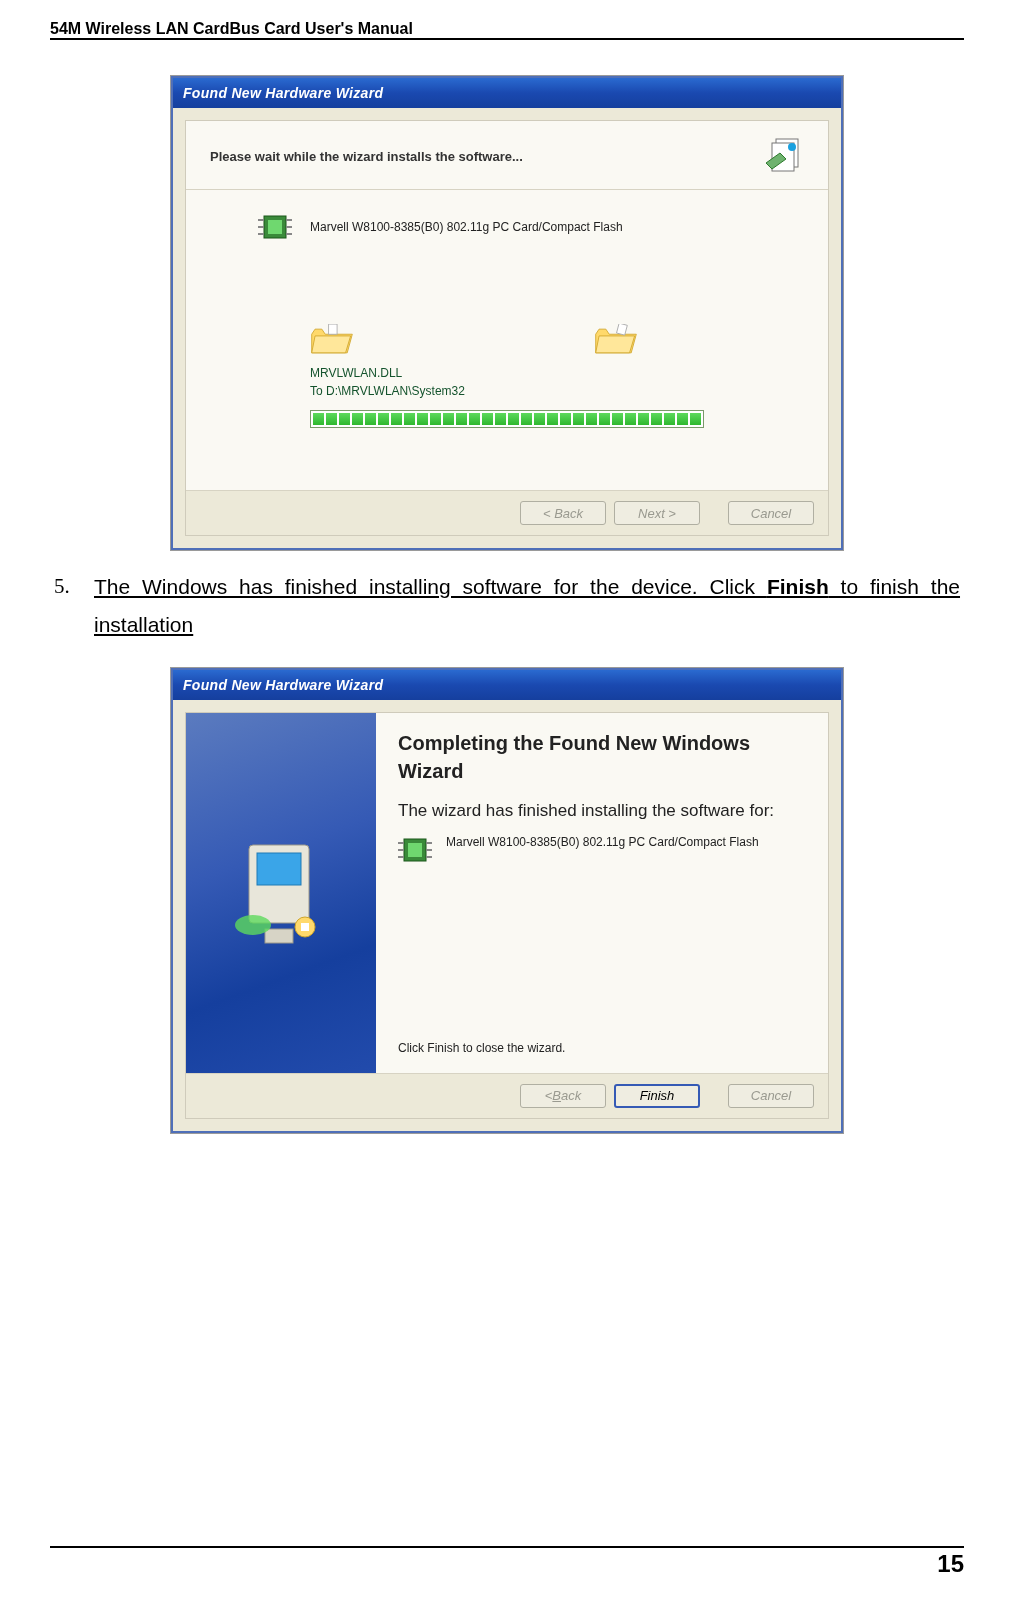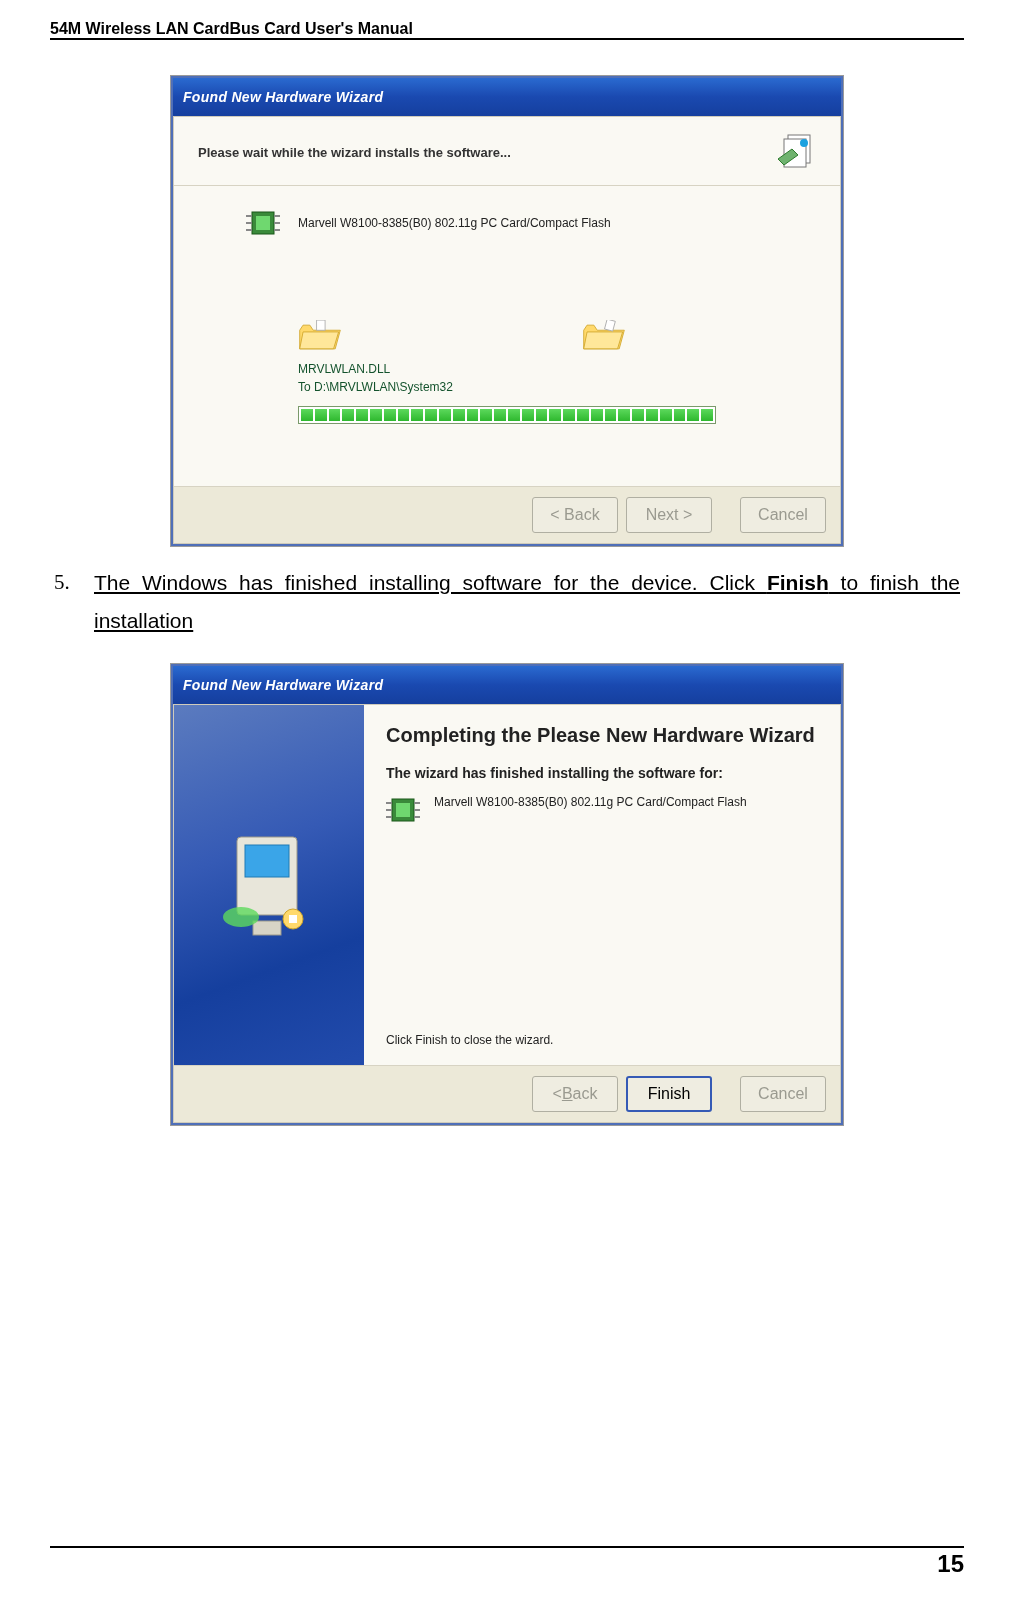--- a/index.html
+++ b/index.html
@@ -24,35 +24,35 @@
     margin-bottom: 18px;
   }
   
   .wiz {
     border: 2px solid #4f6fb8;
     width: 672px;
     background: #ece9d8;
     box-shadow: 0 0 0 1px #9a9a9a;
   }
   .titlebar {
-    height: 38px;
+    height: 30px;
     background: linear-gradient(180deg, #2a6ad0 0%, #1a49b0 50%, #153f9e 100%);
     color: #fff;
     display: flex;
     align-items: center;
     padding: 0 10px;
     font-weight: bold;
     font-size: 14px;
     font-style: italic;
     letter-spacing: 0.3px;
   }
   .client {
     background: #faf9f3;
     border: 1px solid #cfcbbb;
-    margin: 0;
+    margin: 12px;
   }
   
   .d1-header {
     display: flex;
     align-items: center;
     justify-content: space-between;
     padding: 12px 20px 10px 24px;
     font-weight: bold;
     font-size: 13px;
     color: #333;
@@ -118,28 +118,29 @@
   .btnbar {
     border-top: 1px solid #d7d3c3;
     background: #ece9d8;
     display: flex;
     justify-content: flex-end;
     gap: 8px;
     padding: 10px 14px;
   }
   .btn {
     min-width: 86px;
-    height: 36px;
-    font-size: 16px;
+    height: 24px;
+    font-size: 13px;
     display: inline-flex;
     align-items: center;
     justify-content: center;
     border: 1px solid #b0afa2;
     background: #efede1;
     border-radius: 3px;
+    font-style: italic;
   }
   .btn.disabled { color: #9a9a90; }
   .btn.default {
     border: 2px solid #355ab5;
     color: #000;
   }
   
   .instruction {
     display: flex;
     font-size: 21px;
@@ -174,21 +175,21 @@
     color: #222;
     position: relative;
   }
   .d2-main h2 {
     font-family: Tahoma, Arial, sans-serif;
     font-size: 20px;
     font-weight: bold;
     margin-bottom: 16px;
     line-height: 1.4;
   }
-  .d2-desc { font-size: 14px; margin-bottom: 12px; font-weight: bold; }
+  .d2-desc { font-size: 17px; margin-bottom: 12px; }
   .d2-dev {
     display: flex;
     gap: 14px;
     align-items: flex-start;
   }
   .d2-dev .text { font-size: 12px; line-height: 1.5; }
   .close-hint { position: absolute; bottom: 18px; left: 22px; font-size: 12px; }
   .underline-letter { text-decoration: underline; }
   
   .page-footer-line {
@@ -320,21 +321,21 @@
           <svg viewBox="0 0 100 120">
             <rect x="18" y="12" width="60" height="78" rx="4" fill="#e8e6da" stroke="#9c998b"></rect>
             <rect x="26" y="20" width="44" height="32" fill="#3aa5e8" stroke="#1e7ab5"></rect>
             <rect x="34" y="96" width="28" height="14" fill="#d7d4c6" stroke="#9c998b"></rect>
             <ellipse cx="22" cy="92" rx="18" ry="10" fill="#5cd95c" opacity="0.8"></ellipse>
             <circle cx="74" cy="94" r="10" fill="#ffd96b" stroke="#cfa52a"></circle>
             <rect x="70" y="90" width="8" height="8" fill="#fff"></rect>
           </svg>
         </div>
         <div class="d2-main">
-          <h2>Completing the Please New Hardware Wizard</h2>
+          <h2>Completing the Found New Windows Wizard</h2>
           <div class="d2-desc">The wizard has finished installing the software for:</div>
           <div class="d2-dev">
             <span class="chip-icon">
               <svg viewBox="0 0 34 34">
                 <rect x="6" y="6" width="22" height="22" fill="#3a8a3a" stroke="#195719"></rect>
                 <rect x="10" y="10" width="14" height="14" fill="#6fd86f"></rect>
                 <line x1="0" y1="10" x2="6" y2="10" stroke="#888" stroke-width="2"></line>
                 <line x1="0" y1="17" x2="6" y2="17" stroke="#888" stroke-width="2"></line>
                 <line x1="0" y1="24" x2="6" y2="24" stroke="#888" stroke-width="2"></line>
                 <line x1="28" y1="10" x2="34" y2="10" stroke="#888" stroke-width="2"></line>

